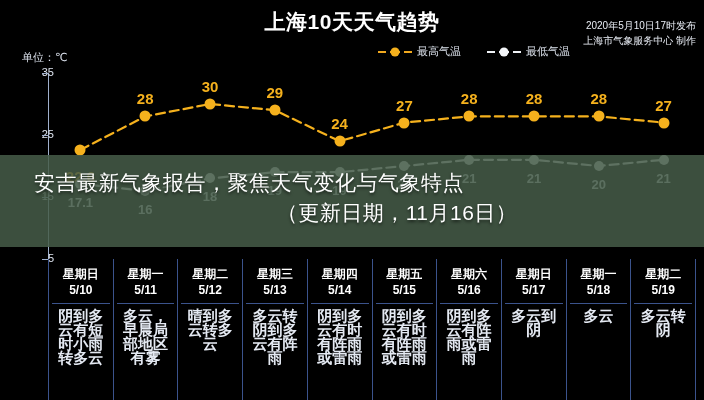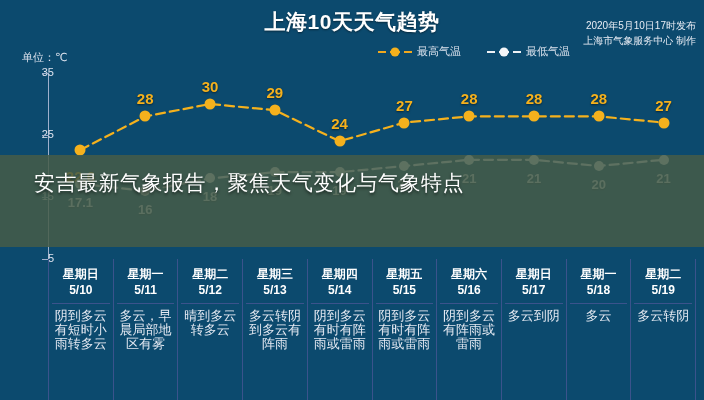--- a/index.html
+++ b/index.html
@@ -4,21 +4,21 @@
 <style>
   html, body {
     margin: 0;
     padding: 0;
     background: #0d1b2a;
   }
   #root {
     position: relative;
     width: 704px;
     height: 400px;
-    background: #0c4a6e;
+    background: #000000;
     overflow: hidden;
     font-family: "Liberation Sans", "DejaVu Sans", sans-serif;
     -webkit-font-smoothing: antialiased;
   }
 
   
   .chart-title {
     position: absolute;
     top: 8px;
     left: 0;
@@ -208,22 +208,22 @@
     margin-bottom: 4px;
   }
   .day-sep {
     width: 100%;
     height: 1px;
     background: #3b538c;
     margin: 2px 0 5px 0;
   }
   .day-desc {
     color: #e4e9f2;
-    font-size: 13px;
-    font-weight: normal;
+    font-size: 15px;
+    font-weight: bold;
     line-height: 14px;
     word-break: break-all;
   }
 </style>
 </head>
 <body>
 
 <div id="root">
 
   <div class="chart-title">上海10天天气趋势</div>
@@ -306,20 +306,21 @@
         <div class="marker low" style="left: 550.8px; top: 106px;"></div>
         <div class="pt-label low" style="left: 550.8px; top: 132px;">20</div>
         <div class="marker low" style="left: 615.6px; top: 99.8px;"></div>
         <div class="pt-label low" style="left: 615.6px; top: 125.8px;">21</div>
       </div>
   </div>
 
   <div class="overlay-band"></div>
   <div class="overlay-text">
     <div class="overlay-line1">安吉最新气象报告，聚焦天气变化与气象特点</div>
+    <div class="overlay-line2">（更新日期，11月16日）</div>
   </div>
 
   <div class="day-table" id="day-table">
       <div class="day-col">
         <div class="day-week">星期日</div>
         <div class="day-date">5/10</div>
         <div class="day-sep"></div>
         <div class="day-desc">阴到多云有短时小雨转多云</div>
       </div>
       <div class="day-col">

